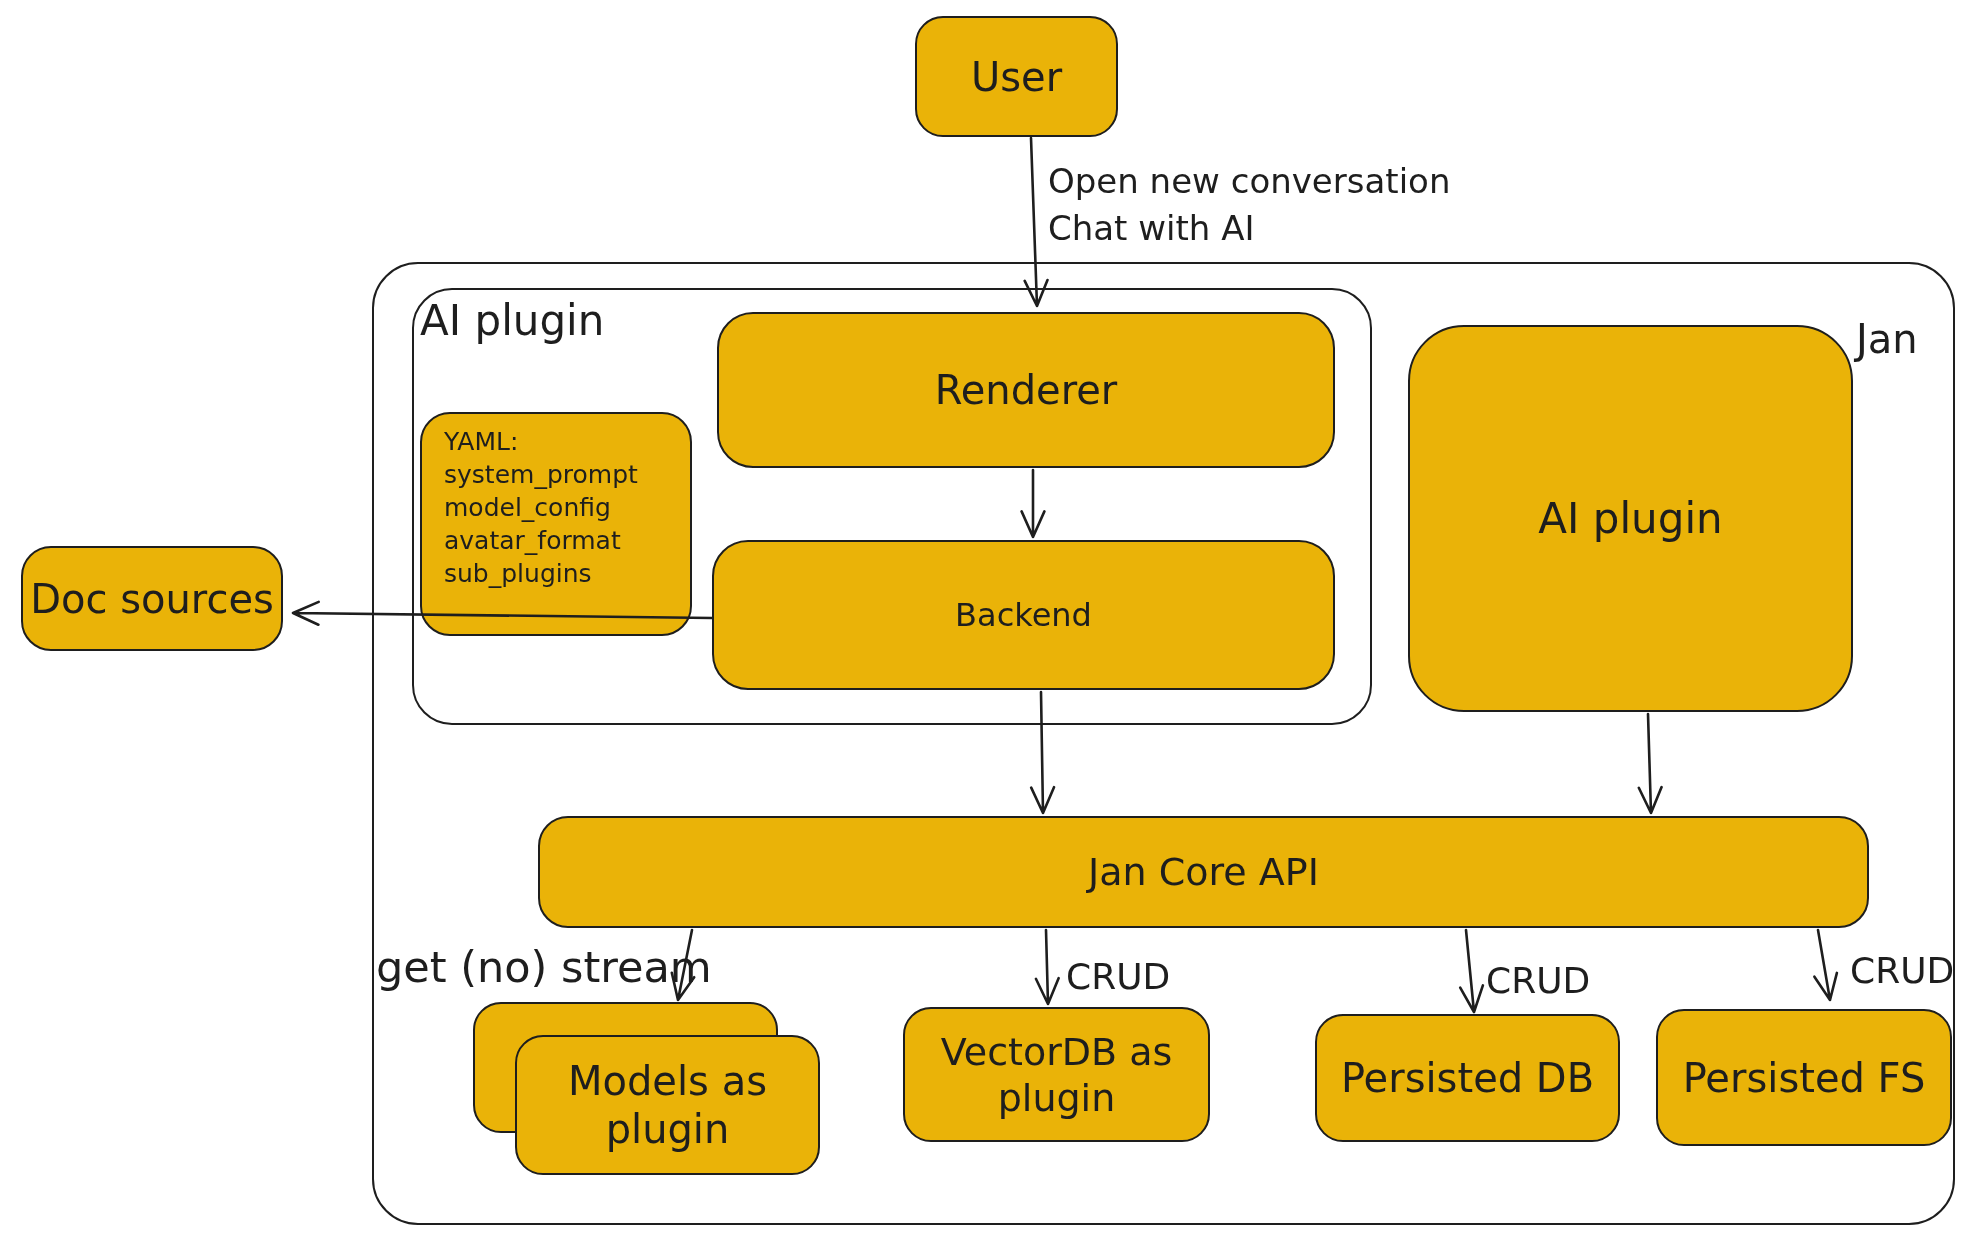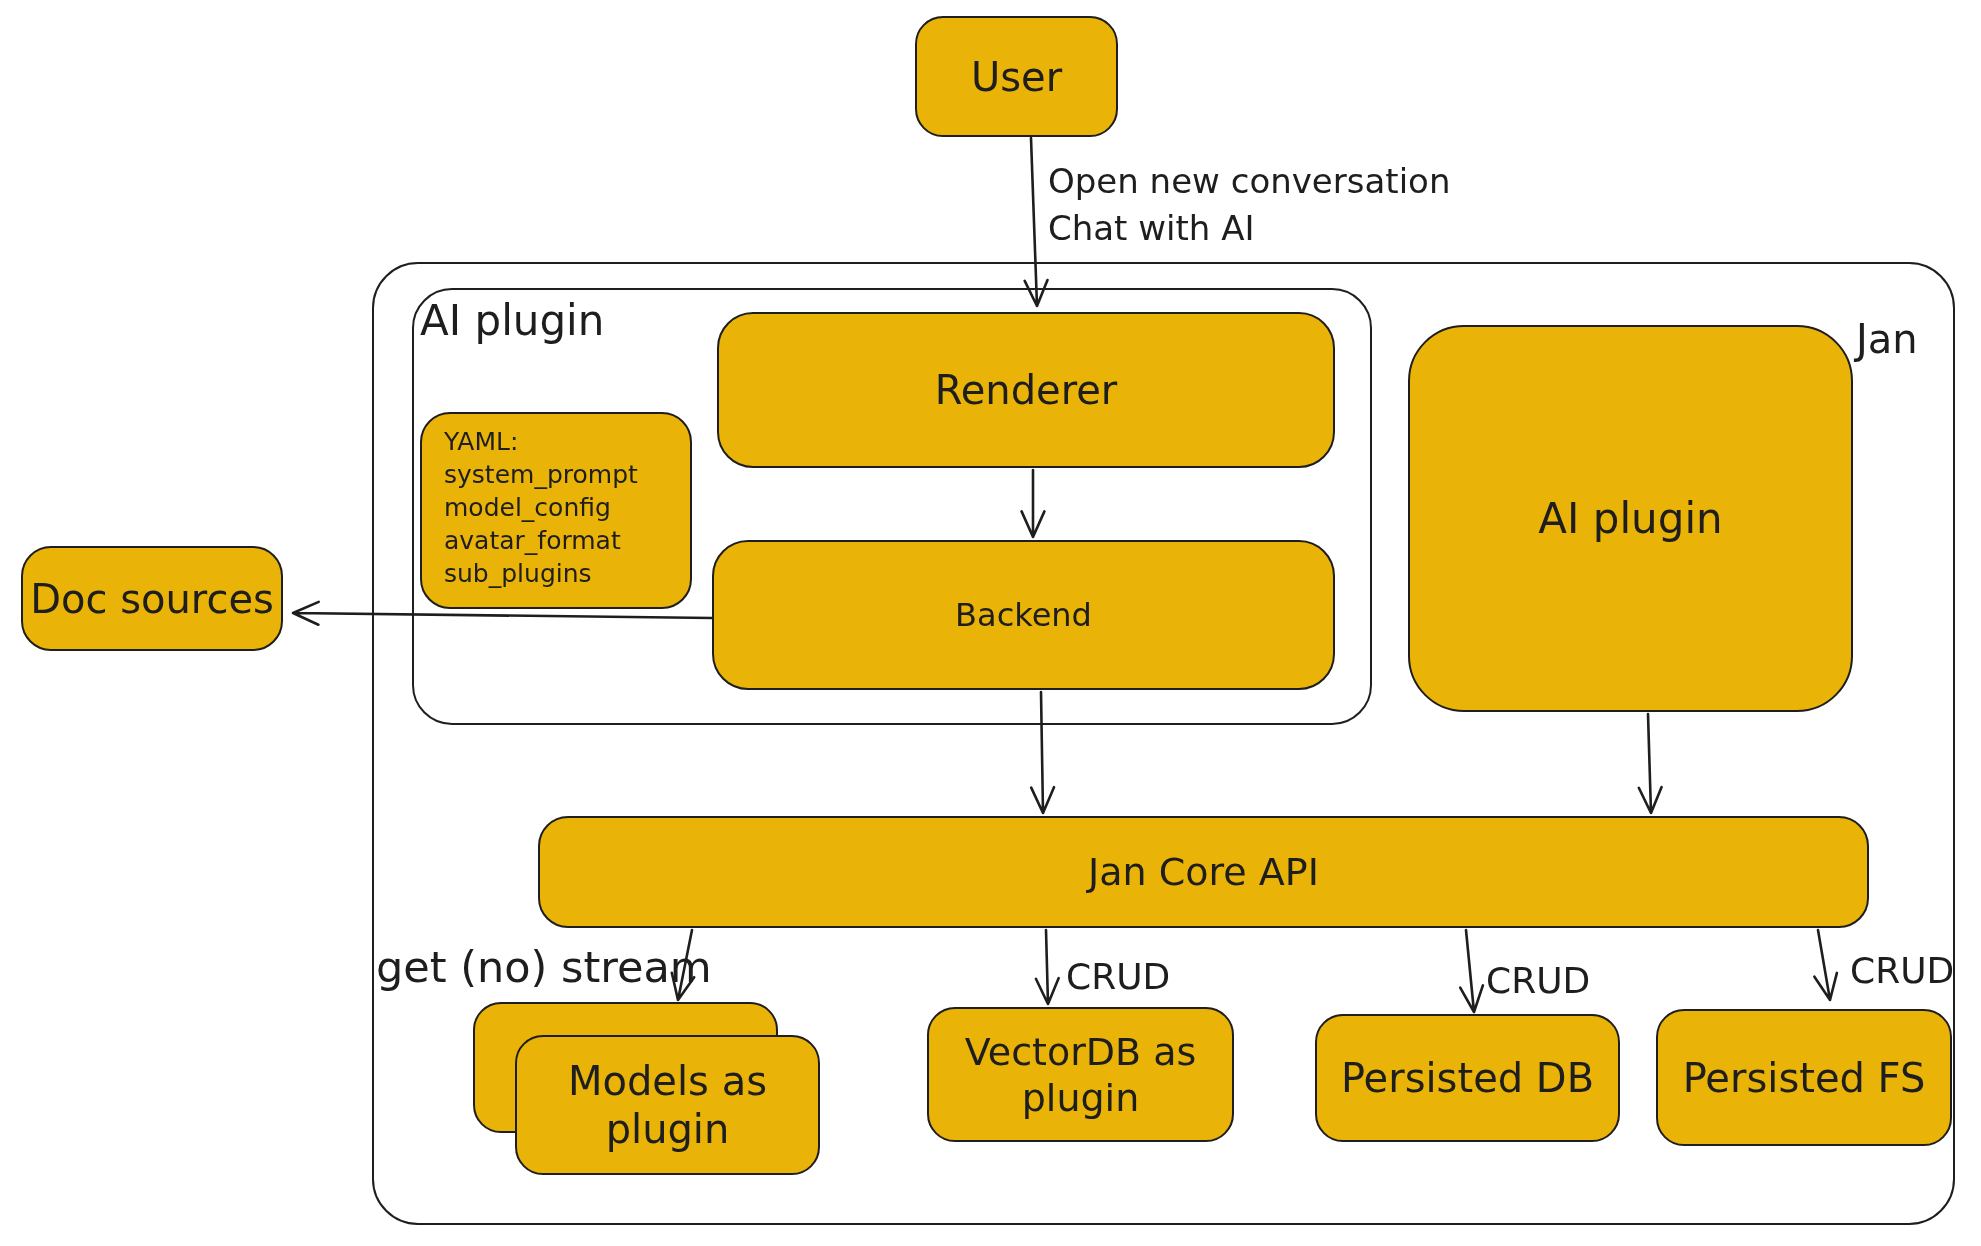--- a/index.html
+++ b/index.html
@@ -29,21 +29,21 @@
   </div>
 
   <div class="box label-center" style="left:717px;top:312px;width:618px;height:156px;border-radius:36px;font-size:40px;">
     <span>Renderer</span>
   </div>
 
   <div class="box label-center" style="left:712px;top:540px;width:623px;height:150px;border-radius:36px;font-size:32px;">
     <span>Backend</span>
   </div>
 
-  <div class="box" style="left:420px;top:412px;width:272px;height:197px;border-radius:30px;">
+  <div class="box" style="left:420px;top:412px;width:272px;height:224px;border-radius:30px;">
     <div class="free-label" style="left:22px;top:11px;font-size:25px;line-height:33px;">YAML:
 system_prompt
 model_config
 avatar_format
 sub_plugins</div>
   </div>
 
   <div class="box label-center" style="left:1408px;top:325px;width:445px;height:387px;border-radius:56px;font-size:42px;">
     <span>AI plugin</span>
   </div>
@@ -55,21 +55,21 @@
   <div class="box label-center" style="left:538px;top:816px;width:1331px;height:112px;border-radius:30px;font-size:38px;">
     <span>Jan Core API</span>
   </div>
 
   <div class="box" style="left:473px;top:1002px;width:305px;height:131px;border-radius:28px;"></div>
   <div class="box label-center" style="left:515px;top:1035px;width:305px;height:140px;border-radius:28px;font-size:40px;line-height:48px;">
     <span>Models as
 plugin</span>
   </div>
 
-  <div class="box label-center" style="left:903px;top:1007px;width:307px;height:135px;border-radius:28px;font-size:38px;line-height:46px;margin-left:24px;">
+  <div class="box label-center" style="left:903px;top:1007px;width:307px;height:135px;border-radius:28px;font-size:38px;line-height:46px;">
     <span>VectorDB as
 plugin</span>
   </div>
 
   <div class="box label-center" style="left:1315px;top:1014px;width:305px;height:128px;border-radius:28px;font-size:40px;">
     <span>Persisted DB</span>
   </div>
 
   <div class="box label-center" style="left:1656px;top:1009px;width:296px;height:137px;border-radius:28px;font-size:40px;">
     <span>Persisted FS</span>

